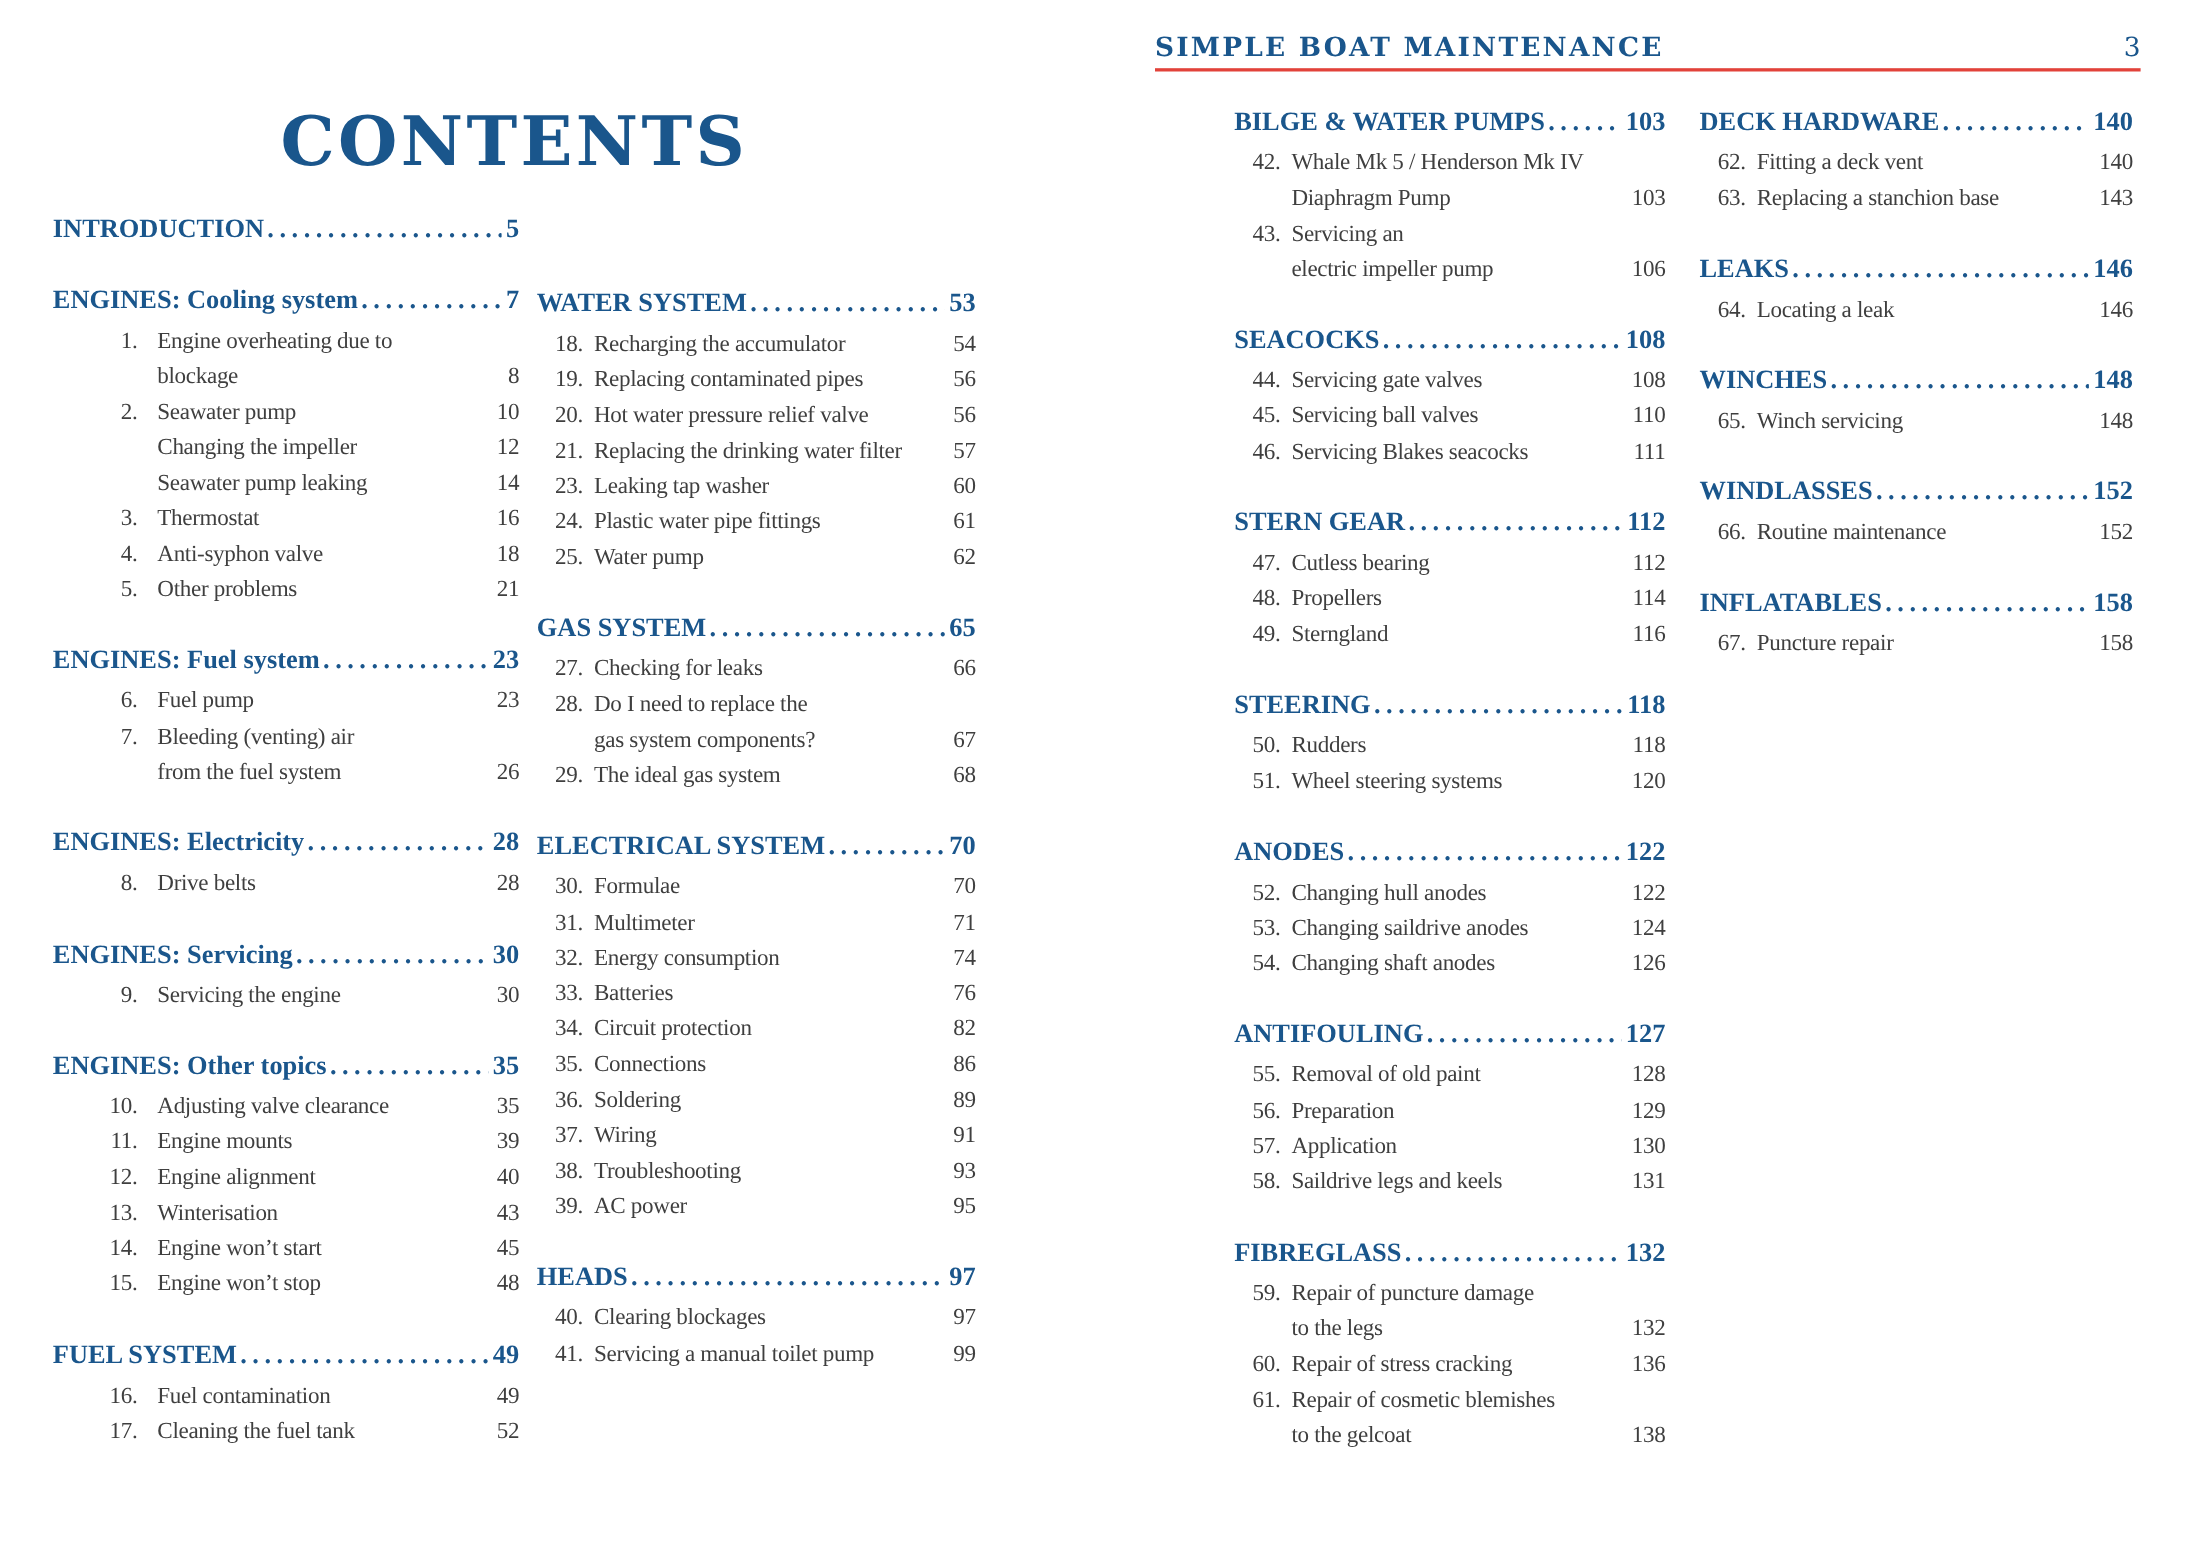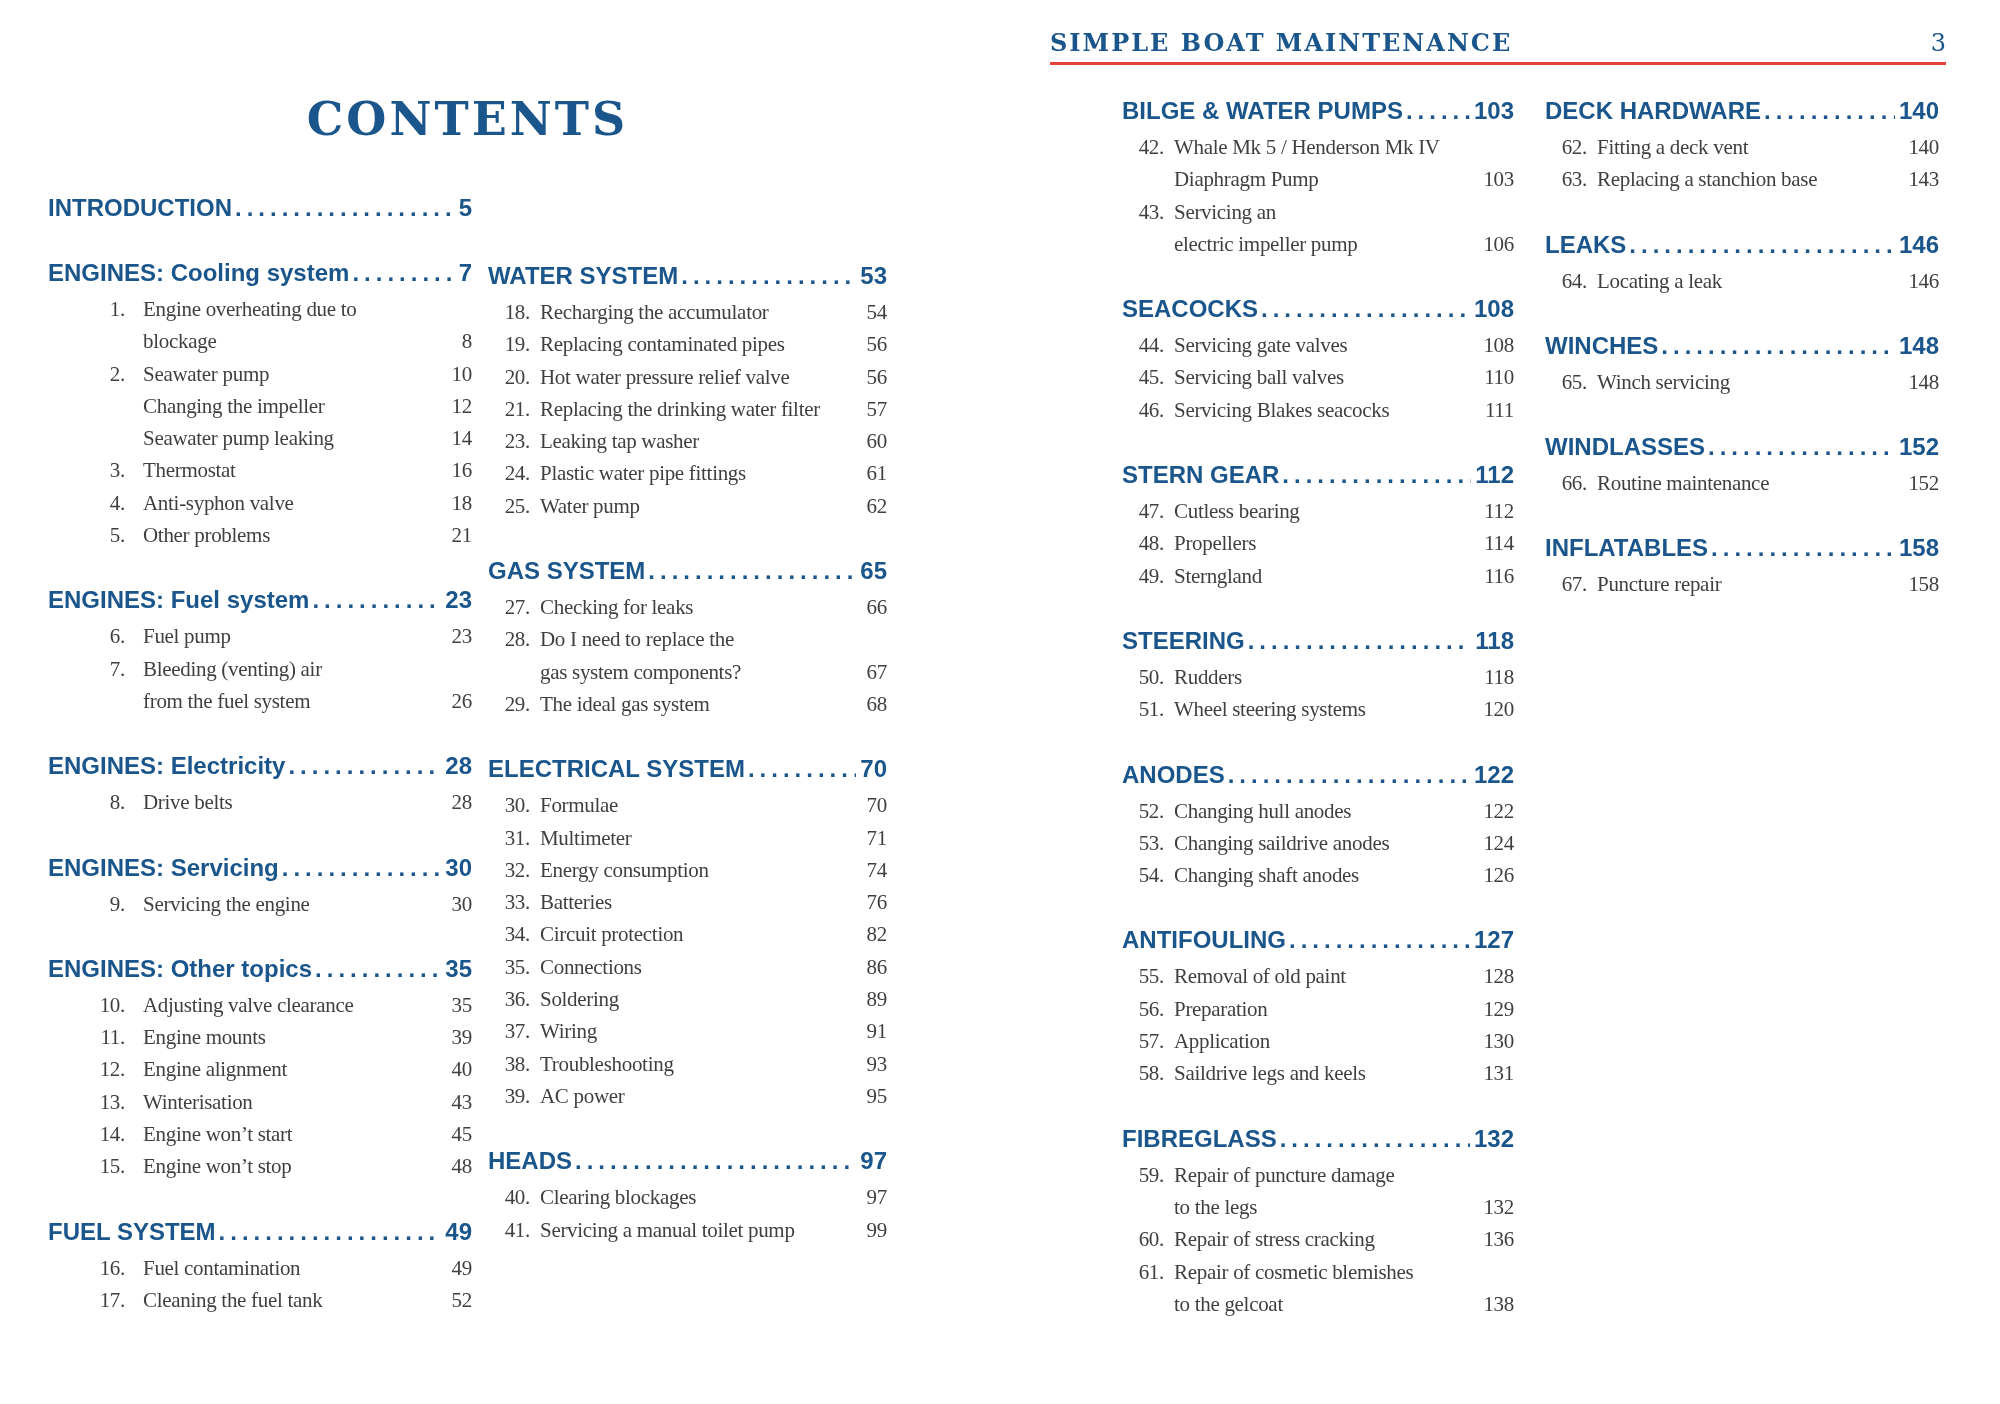--- a/index.html
+++ b/index.html
@@ -33,38 +33,38 @@
     color: #1a568c;
   }
 
   
   .contents-title {
     position: absolute;
     left: 48px; top: 92px; width: 839px;
     text-align: center;
     font-family: "DejaVu Serif", serif;
     font-weight: 700;
-    font-size: 46px;
+    font-size: 62px;
     letter-spacing: 3px;
     color: #1a568c;
   }
 
   
   .col { position: absolute; top: 0; }
   .col-1 { left: 48px;   width: 424px; padding-top: 192px; }
   .col-2 { left: 488px;  width: 399px; padding-top: 260px; }
   .col-3 { left: 1122px; width: 392px; padding-top: 95px; }
   .col-4 { left: 1545px; width: 394px; padding-top: 95px; }
 
   .sec { margin-bottom: 33px; }
 
   .sec-head {
     display: flex; align-items: baseline;
     line-height: 32px;
-    font-family: Liberation Sans, sans-serif;
+    font-family: Liberation Serif, serif;
     font-weight: 700;
     font-size: 24px;
     color: #1a568c;
     margin-bottom: 4px;
     white-space: nowrap;
   }
   .sec-leader {
     flex: 1;
     overflow: hidden;
     padding: 0 3px;

